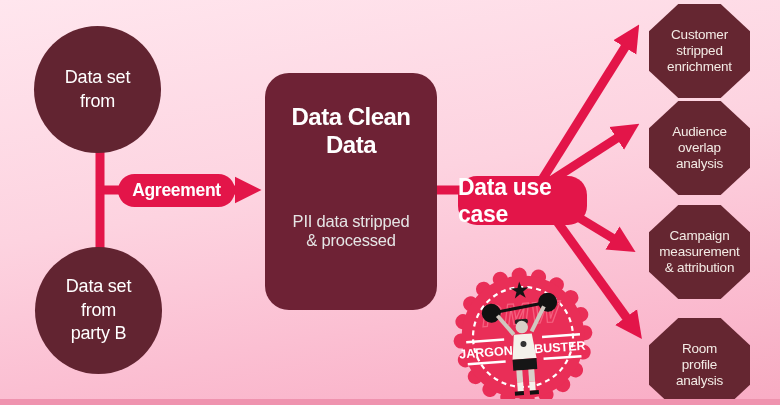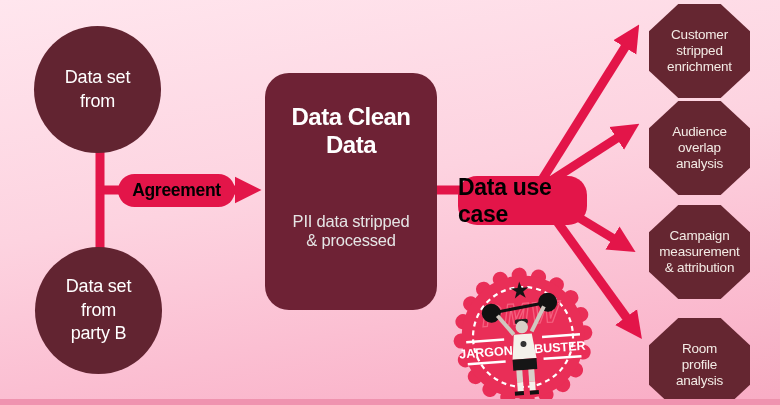--- a/index.html
+++ b/index.html
@@ -8,21 +8,21 @@
     background:linear-gradient(170deg,#ffe6ee 0%,#fdd3e0 45%,#f9abc4 100%);
     font-family:"Liberation Sans",sans-serif;
   }
   .bottom-strip{position:absolute;left:0;bottom:0;width:780px;height:6px;background:#ef93af;}
   .connectors{position:absolute;left:0;top:0;}
   .node{position:absolute;display:flex;flex-direction:column;align-items:center;justify-content:center;
     text-align:center;color:#ffffff;}
   .circle{width:127px;height:127px;border-radius:50%;background:#622431;font-size:18px;line-height:1.3;letter-spacing:-0.2px;}
   .circle-a{left:34px;top:26px;}
   .circle-b{left:35px;top:247px;}
-  .pill{position:absolute;background:#e31549;color:#000000;font-weight:bold;
+  .pill{position:absolute;background:#e31549;color:#ffffff;font-weight:bold;
     display:flex;align-items:center;justify-content:center;letter-spacing:-0.3px;}
   .pill-agreement{left:118px;top:174px;width:117px;height:33px;border-radius:17px;font-size:17.5px;}
   .pill-usecase{left:458px;top:176px;width:129px;height:49px;border-radius:19px;font-size:23px;}
   .box{position:absolute;left:265px;top:73px;width:172px;height:237px;border-radius:24px;
     background:#6e2235;color:#fff;text-align:center;}
   .box-title{margin-top:30px;font-size:24px;font-weight:bold;line-height:1.18;letter-spacing:-0.5px;}
   .box-sub{margin-top:52px;font-size:16.5px;line-height:1.17;color:#e5e5e5;letter-spacing:-0.2px;}
   .oct{position:absolute;left:649px;width:101px;height:94px;background:#652631;
     clip-path:polygon(29% 0,71% 0,100% 29%,100% 71%,71% 100%,29% 100%,0 71%,0 29%);
     display:flex;flex-direction:column;align-items:center;justify-content:center;

